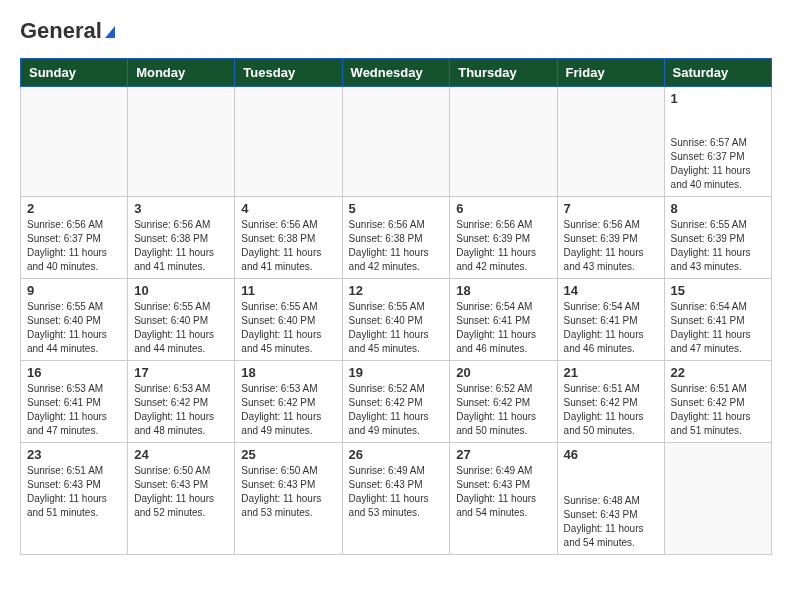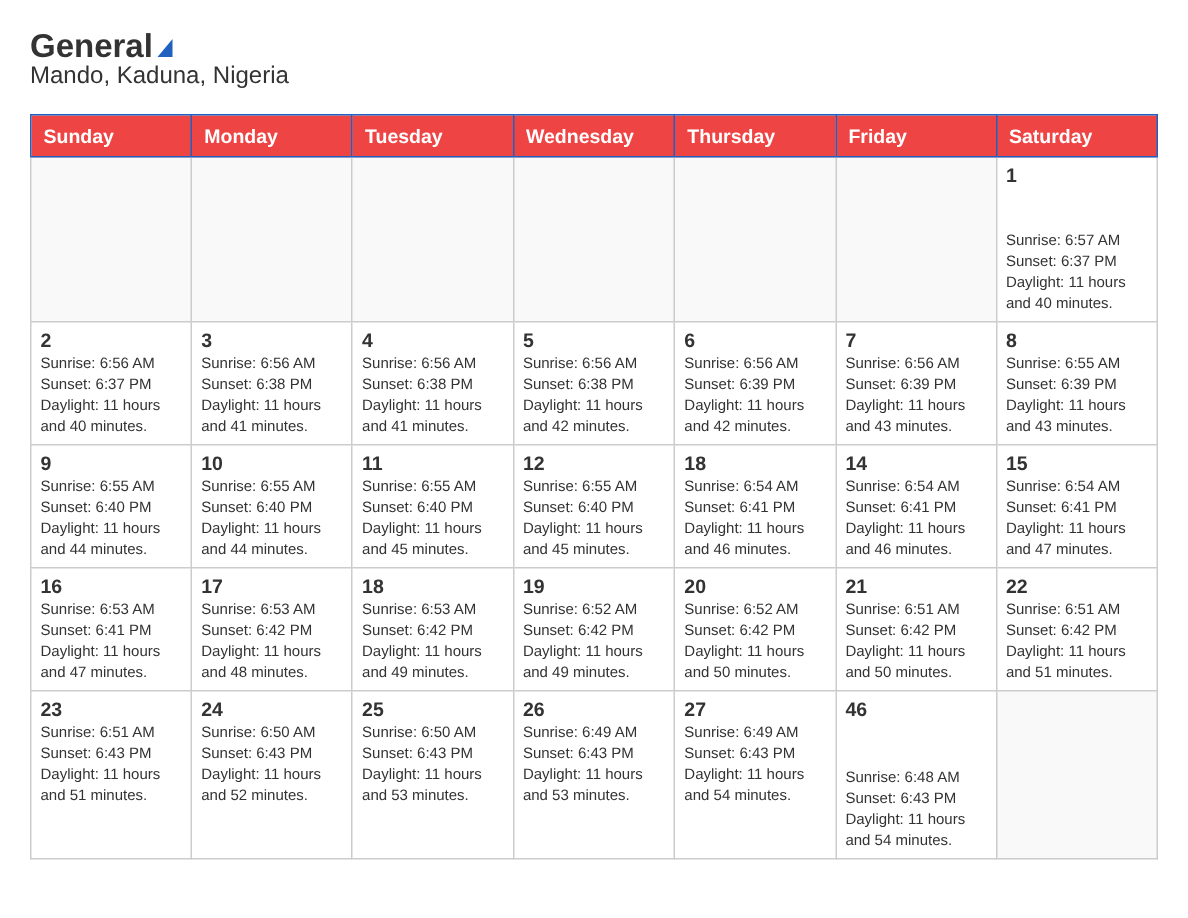--- a/index.html
+++ b/index.html
@@ -8,21 +8,20 @@
       background: #fff;
       width: 792px;
       min-height: 612px;
       padding: 20px;
     }
     .header {
       display: flex;
       justify-content: space-between;
       align-items: flex-start;
       margin-bottom: 16px;
-      flex-direction: column;
     }
     .logo {
       display: flex;
       flex-direction: column;
       align-items: flex-start;
     }
     .title-area {
       text-align: right;
     }
     .month-title {
@@ -34,21 +33,21 @@
     .location-title {
       font-size: 16px;
       color: #333;
     }
     .calendar {
       width: 100%;
       border-collapse: collapse;
       border: 1px solid #ccc;
     }
     .calendar th {
-      background-color: #ef4444;
+      background-color: #14532d;
       color: #fff;
       font-size: 13px;
       font-weight: bold;
       padding: 6px 8px;
       text-align: left;
       border: 1px solid #2060c0;
     }
     .calendar td {
       vertical-align: top;
       border: 1px solid #ccc;
@@ -89,21 +88,20 @@
 
 <div class="header">
   <div class="logo">
     <div class="logo-wrapper">
       <div class="logo-text-wrapper">
         <span style="font-size:22px;font-weight:bold;color:#333;">General<span style="display:inline-block;width:0;height:0;border-left:10px solid transparent;border-right:0px solid transparent;border-bottom:12px solid #2060c0;margin-left:3px;vertical-align:middle;"></span></span>
       </div>
     </div>
   </div>
   <div class="title-area">
-    <div class="location-title">Mando, Kaduna, Nigeria</div>
   </div>
 </div>
 
 <table class="calendar">
   <thead>
     <tr>
     <th>Sunday</th>
         <th>Monday</th>
         <th>Tuesday</th>
         <th>Wednesday</th>

